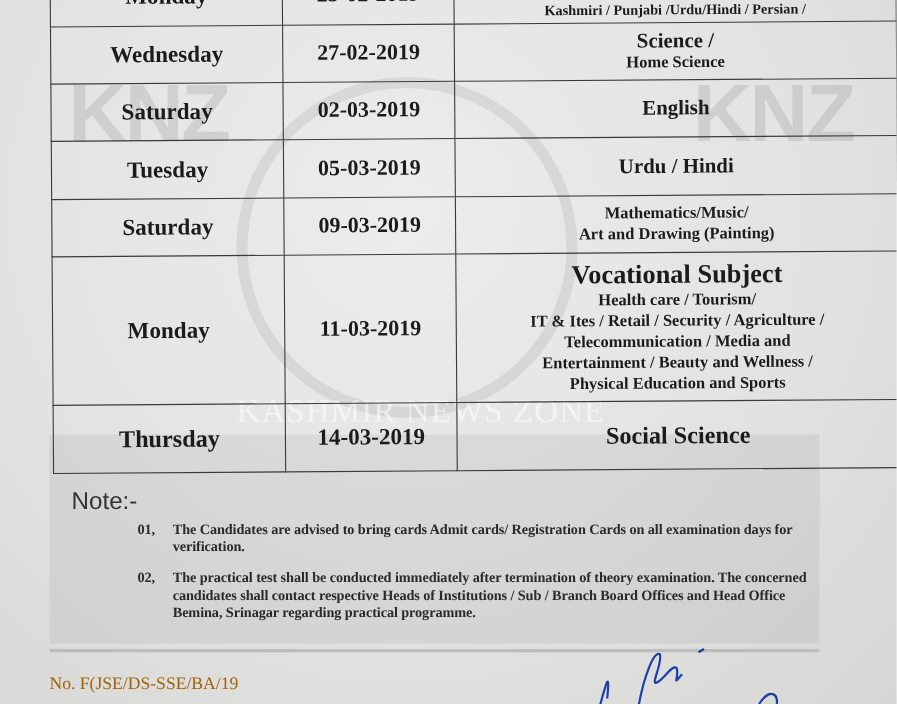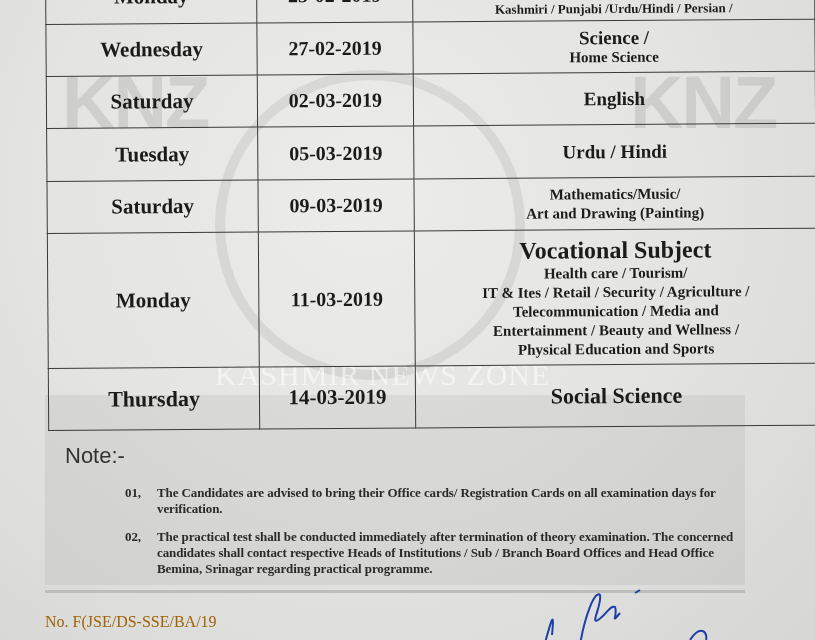--- a/index.html
+++ b/index.html
@@ -110,23 +110,23 @@
     <td class="date" style="font-size:21px;">14-03-2019</td>
     <td class="subj">
       <div style="font-size:22px;">Social Science</div>
     </td>
   </tr>
 </tbody>
   </table>
 
 <div class="notes">
   <div class="note-head">Note:-</div>
-  <div class="note" style="margin-top:16px;justify-content:center;">
+  <div class="note" style="margin-top:4px;justify-content:center;">
     <span class="num">01,</span>
-    <span>The Candidates are advised to bring their Office cards/ Registration Cards on all examination days for verification.</span>
+    <span>The Candidates are advised to bring cards Admit cards/ Registration Cards on all examination days for verification.</span>
   </div>
   <div class="note" style="margin-top:12px;">
     <span class="num">02,</span>
     <span>The practical test shall be conducted immediately after termination of theory examination. The concerned candidates shall contact respective Heads of Institutions / Sub / Branch Board Offices and Head Office Bemina, Srinagar regarding practical programme.</span>
   </div>
 </div>
 
 <div class="divider"></div>
 
 <div class="footer-no">No. F(JSE/DS-SSE/BA/19</div>

